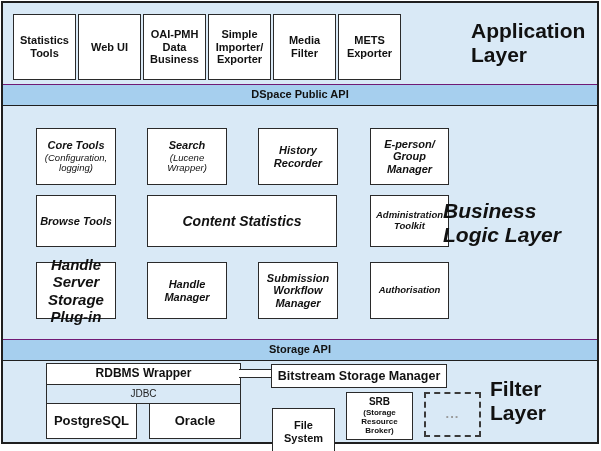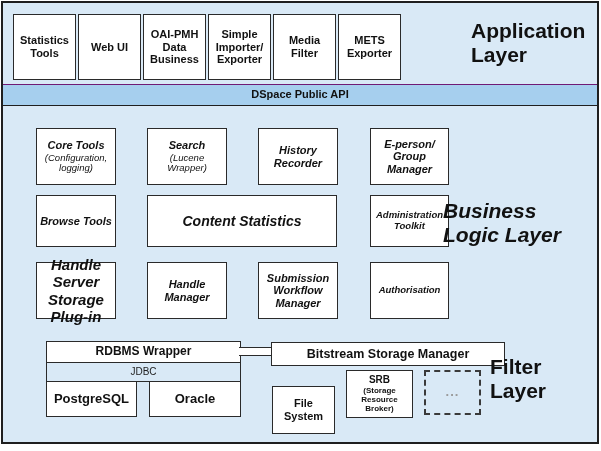--- a/index.html
+++ b/index.html
@@ -31,21 +31,21 @@
   .b-auth{position:absolute;left:367px;top:156px;width:79px;height:57px;font-size:9.5px;}
   .subtitle{font-weight:normal;font-size:9.5px;line-height:1.12;margin-top:1px;}
   
   .rdbms-group{position:absolute;left:43px;top:2px;width:195px;}
   .s-rdbms{width:100%;height:22px;font-size:12px;}
   .s-jdbc{width:100%;height:20px;margin-top:-1px;background:#d9e9f6;font-weight:normal;font-size:10px;color:#222;}
   .db-row{display:flex;gap:12px;margin-top:-1px;}
   .s-pg{width:91px;height:36px;font-size:13px;}
   .s-ora{width:92px;height:36px;font-size:13px;}
   .connector{position:absolute;left:236px;top:8px;width:33px;height:9px;background:#ffffff;border-top:1px solid #2a2a2a;border-bottom:1px solid #2a2a2a;box-sizing:border-box;}
-  .s-bsm{position:absolute;left:268px;top:3px;width:234px;height:24px;font-size:12.5px;}
+  .s-bsm{position:absolute;left:268px;top:3px;width:176px;height:24px;font-size:12.5px;}
   .s-fs{position:absolute;left:269px;top:31px;width:63px;height:48px;margin-top:16px;}
   .s-srb{position:absolute;left:343px;top:31px;width:67px;height:48px;font-size:10px;}
   .s-srb .subtitle{font-weight:bold;font-size:8px;}
   .s-dots{position:absolute;left:421px;top:31px;width:57px;height:45px;background:#d9e9f6;border:2px dashed #3a3a3a;color:#9a9a9a;font-size:13px;letter-spacing:1px;}
 </style>
 </head>
 <body>
 
 <div class="frame">
 
@@ -113,20 +113,21 @@
       </div>
     <div class="box b-auth">
         <span>Authorisation</span>
       </div>
     <div class="layer-label lbl-biz">
       <div>Business</div>
       <div>Logic Layer</div>
     </div>
   </div>
 
+  <div class="bar">Storage API</div>
 
   <div class="section sec-sto">
     <div class="rdbms-group">
       <div class="box s-rdbms">
           <span>RDBMS Wrapper</span>
         </div>
       <div class="box s-jdbc">
           <span>JDBC</span>
         </div>
       <div class="db-row">

